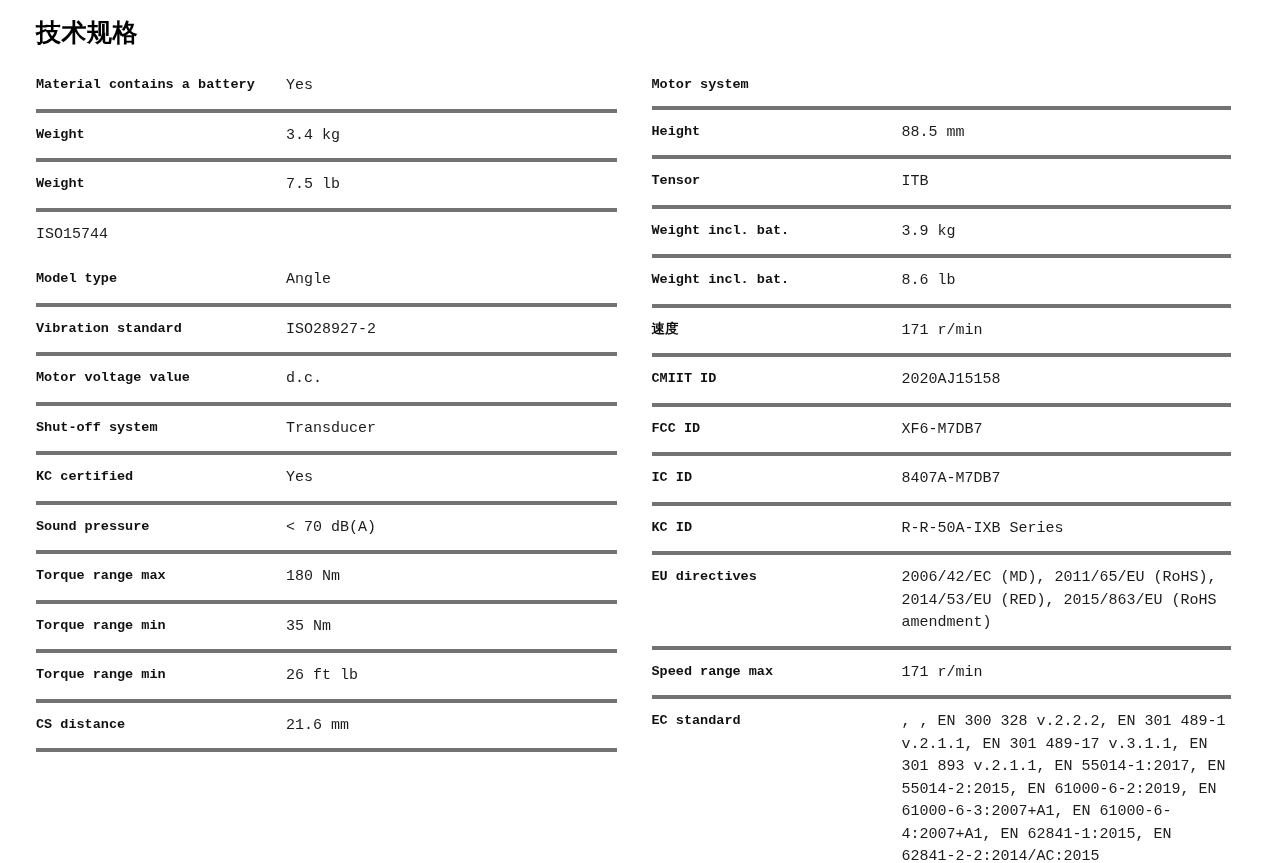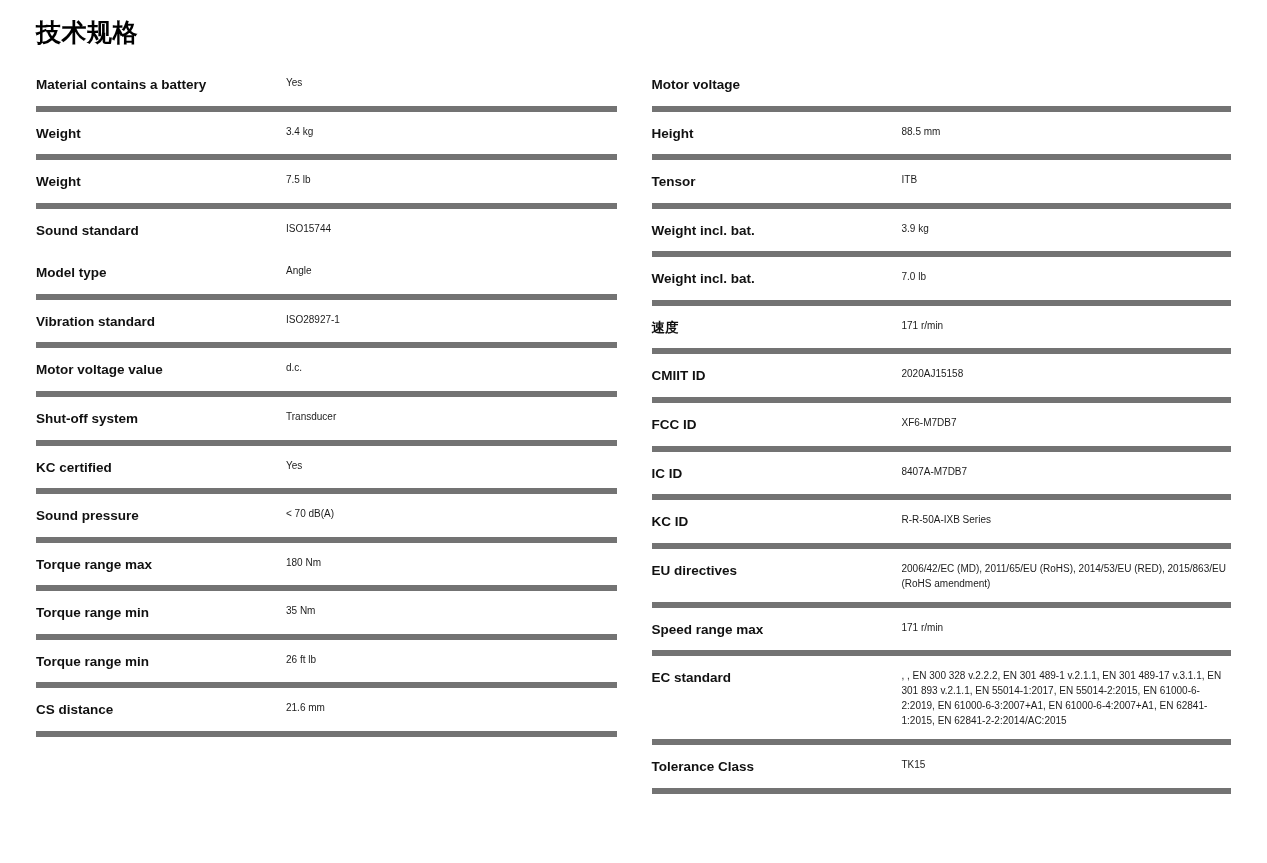--- a/index.html
+++ b/index.html
@@ -13,20 +13,21 @@
     font-family: "Liberation Sans", sans-serif;
     color: #1a1a1a;
     overflow: hidden;
   }
   .page {
     position: relative;
     width: 1267px;
     height: 628px;
     box-sizing: border-box;
     padding: 0 36px;
+    font-family: Liberation Mono, monospace;
   }
   .page-title {
     font-size: 25px;
     font-weight: bold;
     letter-spacing: 0.5px;
     margin: 0;
     padding-top: 16px;
     padding-bottom: 14px;
     color: #000000;
   }
@@ -41,38 +42,38 @@
   }
   .spec-col.left {
     padding-right: 17px;
   }
   .spec-col.right {
     padding-left: 18px;
   }
   .spec-row {
     display: flex;
     align-items: flex-start;
-    border-bottom: 6px solid #737373;
+    border-bottom: 4px solid #737373;
     padding: 12px 0 11px 0;
     min-height: 28px;
     box-sizing: border-box;
   }
   .spec-row.no-rule {
     border-bottom: none;
   }
   .spec-label {
     width: 250px;
     min-width: 250px;
     font-size: 13.5px;
     font-weight: bold;
     color: #111111;
     line-height: 1.45;
   }
   .spec-value {
-    font-size: 10px;
+    font-size: 15px;
     font-weight: normal;
     color: #1c1c1c;
     line-height: 1.5;
     flex: 1;
   }
 </style>
 </head>
 <body>
 
 <div class="page">
@@ -86,30 +87,29 @@
         </div>
         <div class="spec-row">
           <div class="spec-label">Weight</div>
           <div class="spec-value">3.4 kg</div>
         </div>
         <div class="spec-row">
           <div class="spec-label">Weight</div>
           <div class="spec-value">7.5 lb</div>
         </div>
         <div class="spec-row no-rule">
-          <div class="spec-label">Sound standard</div>
           <div class="spec-value">ISO15744</div>
         </div>
         <div class="spec-row">
           <div class="spec-label">Model type</div>
           <div class="spec-value">Angle</div>
         </div>
         <div class="spec-row">
           <div class="spec-label">Vibration standard</div>
-          <div class="spec-value">ISO28927-1</div>
+          <div class="spec-value">ISO28927-2</div>
         </div>
         <div class="spec-row">
           <div class="spec-label">Motor voltage value</div>
           <div class="spec-value">d.c.</div>
         </div>
         <div class="spec-row">
           <div class="spec-label">Shut-off system</div>
           <div class="spec-value">Transducer</div>
         </div>
         <div class="spec-row">
@@ -132,37 +132,37 @@
           <div class="spec-label">Torque range min</div>
           <div class="spec-value">26 ft lb</div>
         </div>
         <div class="spec-row">
           <div class="spec-label">CS distance</div>
           <div class="spec-value">21.6 mm</div>
         </div>
       </div>
     <div class="spec-col right" id="right-col">
         <div class="spec-row">
-          <div class="spec-label">Motor voltage</div>
+          <div class="spec-label">Motor system</div>
         </div>
         <div class="spec-row">
           <div class="spec-label">Height</div>
           <div class="spec-value">88.5 mm</div>
         </div>
         <div class="spec-row">
           <div class="spec-label">Tensor</div>
           <div class="spec-value">ITB</div>
         </div>
         <div class="spec-row">
           <div class="spec-label">Weight incl. bat.</div>
           <div class="spec-value">3.9 kg</div>
         </div>
         <div class="spec-row">
           <div class="spec-label">Weight incl. bat.</div>
-          <div class="spec-value">7.0 lb</div>
+          <div class="spec-value">8.6 lb</div>
         </div>
         <div class="spec-row">
           <div class="spec-label">速度</div>
           <div class="spec-value">171 r/min</div>
         </div>
         <div class="spec-row">
           <div class="spec-label">CMIIT ID</div>
           <div class="spec-value">2020AJ15158</div>
         </div>
         <div class="spec-row">

